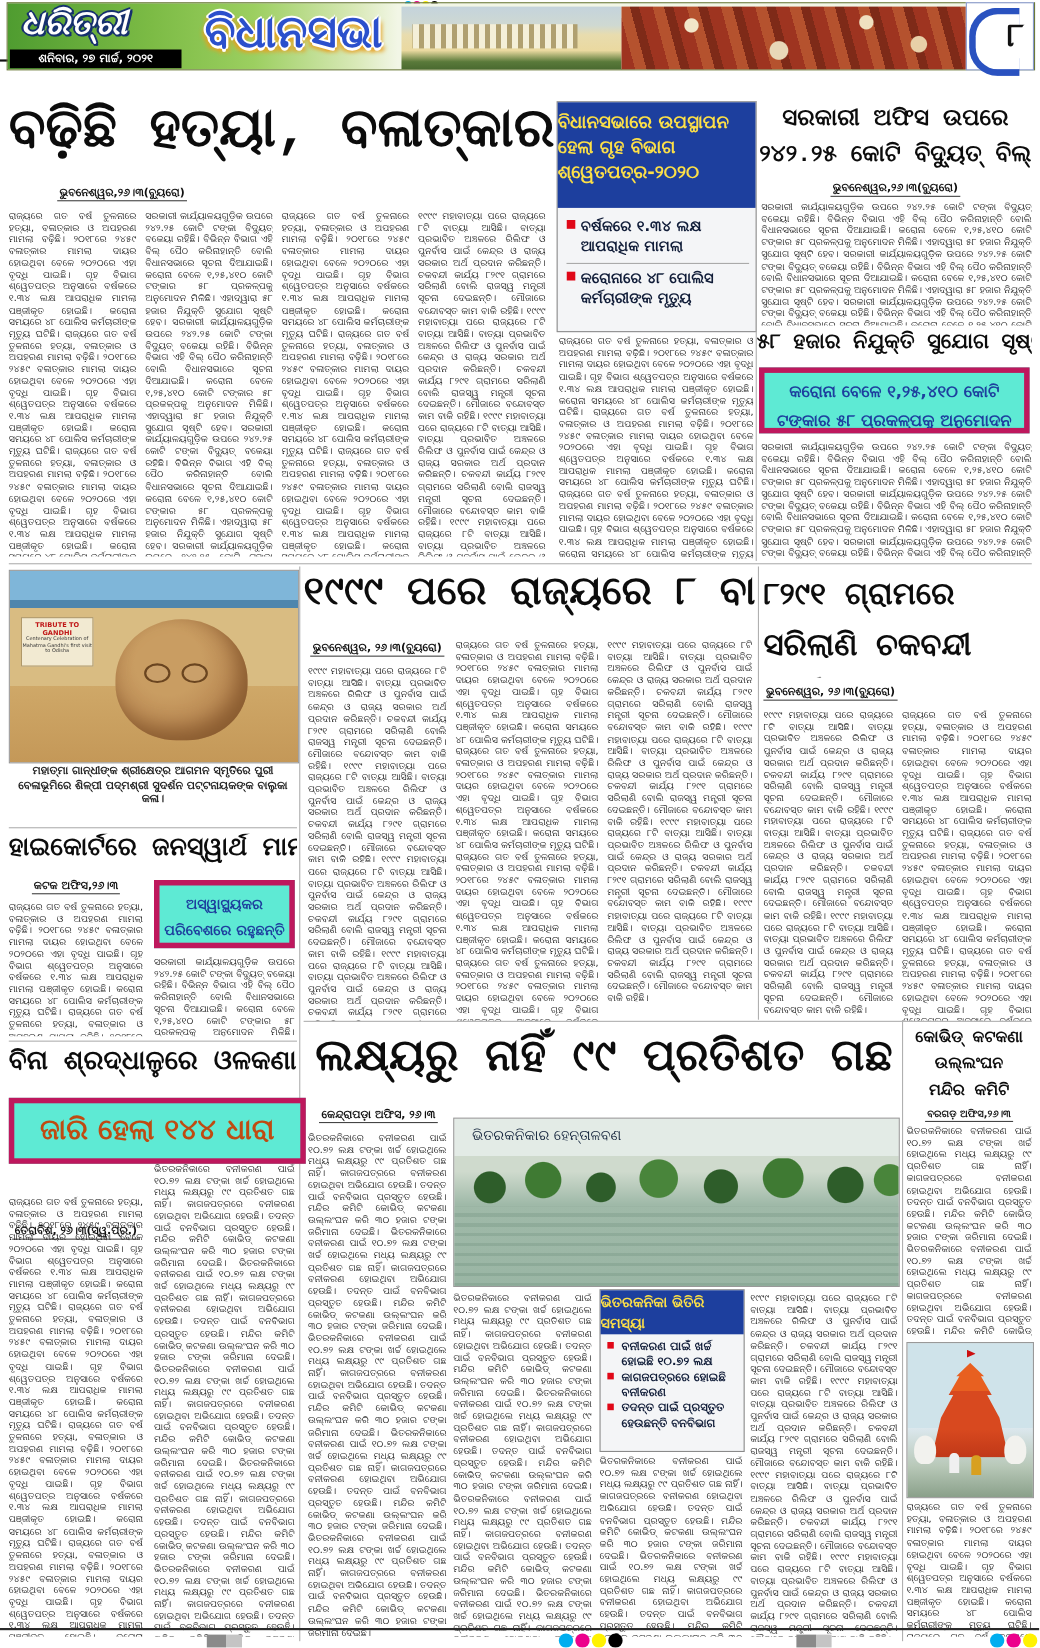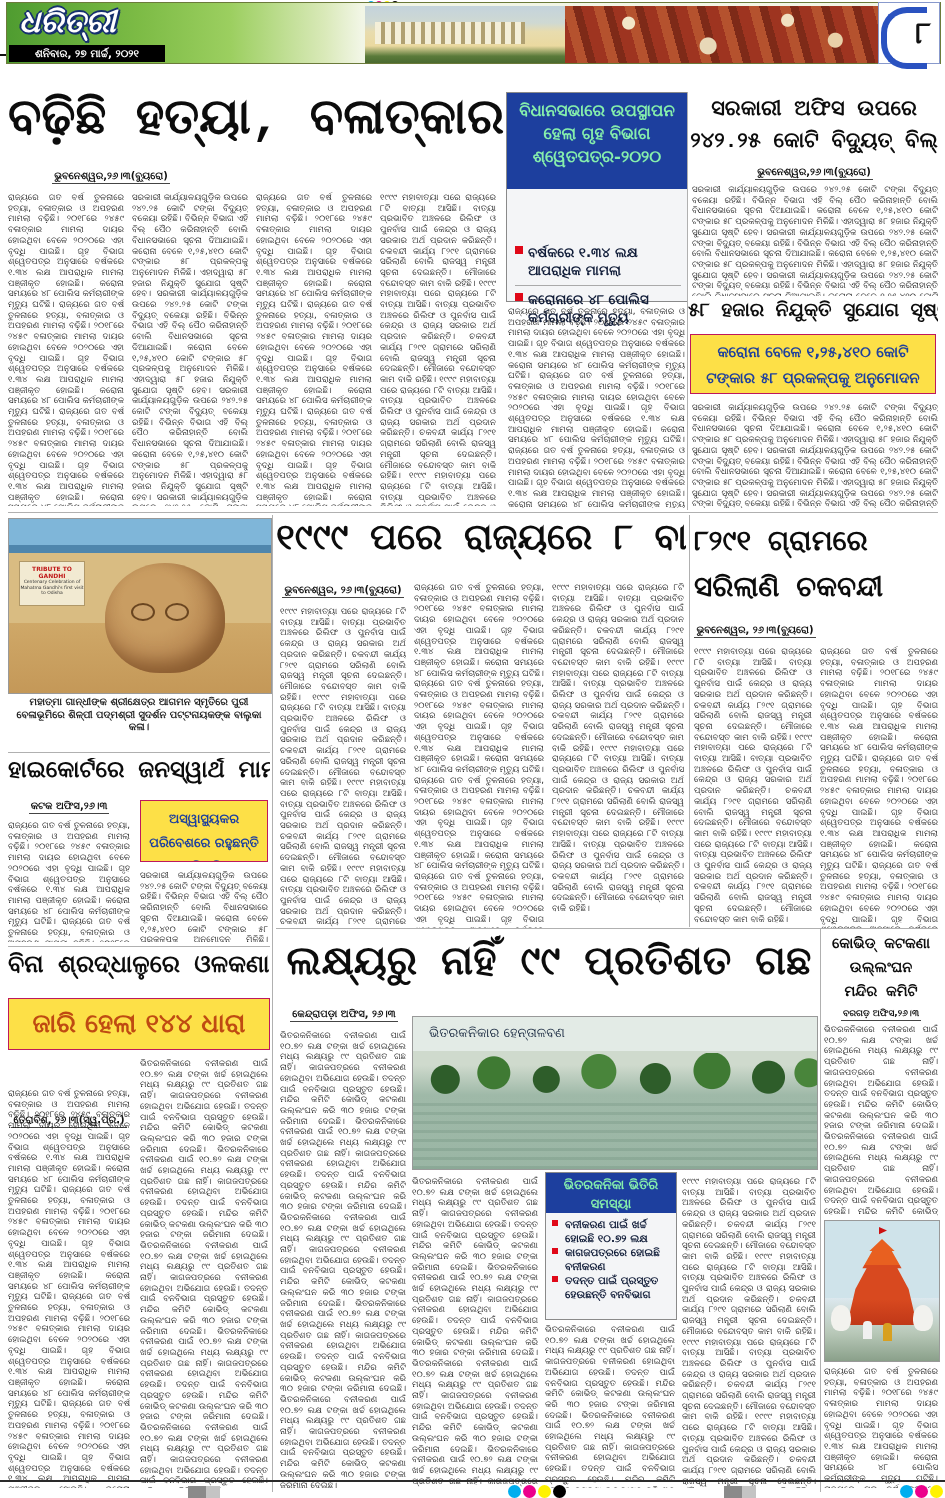--- a/index.html
+++ b/index.html
@@ -36,24 +36,24 @@
   .blackline{left:0;top:1480px;width:945px;height:2px;background:#2a2a2a;}
   
   .headline{font-weight:bold;color:#0c0c0c;overflow:hidden;white-space:nowrap;font-family:Liberation Mono, monospace;}
   .headline.wrap{white-space:normal;}
   .dateline{font-size:10px;font-weight:bold;color:#111;text-align:center;}
   .dateline span{border-bottom:1px solid #444;padding:0 2px 1px 2px;display:inline-block;}
   .bcol{font-size:8.6px;line-height:10.7px;text-align:justify;overflow:hidden;color:#1c1c1c;word-break:break-word;}
   .caption{font-size:10px;line-height:12.5px;font-weight:bold;text-align:center;color:#222;overflow:hidden;}
   
   .panel{border:1px solid #8a8a8a;background:#f4f5f7;}
-  .bluehead{background:#1d3f9e;color:#86efac;font-weight:bold;text-align:center;overflow:hidden;}
+  .bluehead{background:#1d3f9e;color:#fde047;font-weight:bold;text-align:left;overflow:hidden;}
   .bullet-row{position:relative;padding-left:13px;font-weight:bold;color:#101c38;overflow:hidden;}
   .bullet-sq{position:absolute;left:0;top:3px;width:8px;height:8px;background:#e00818;}
-  .subbox{background:#fde047;border:1px solid #be185d;text-align:center;font-weight:bold;color:#1d3f9e;overflow:hidden;}
+  .subbox{background:#5eead4;border:5px solid #be185d;text-align:center;font-weight:bold;color:#1d3f9e;overflow:hidden;}
   .subbox.red{color:#bf4b12;}
   .bullet-divider{height:1px;background:#aaa;margin:4px 0 4px 0;}
   
   .sand-photo{left:8px;top:518px;width:262px;height:174px;overflow:hidden;border:1px solid #999;
      background:linear-gradient(180deg,#7fb6d9 0 26px,#4f86ad 26px 34px,#d9bc82 34px 60%,#cfa868 60%,#c49858 100%);}
   .gandhi-face{position:absolute;left:96px;top:44px;width:120px;height:110px;border-radius:50% 50% 46% 46%;
      background:radial-gradient(circle at 40% 35%,#c99d62 0 30%,#b5834f 70%,#96683a 100%);
      box-shadow:inset -8px -10px 18px #8a5c30;}
   .gandhi-eye{position:absolute;width:20px;height:14px;border:2px solid #6a4520;border-radius:50%;background:#caa06a;}
   .sand-board{position:absolute;left:10px;top:42px;width:64px;height:40px;background:#f2ead2;border:1px solid #b09868;
@@ -95,41 +95,42 @@
 
   <div class="minidot" style="left:368px;background:#00aeef"></div>
   <div class="minidot" style="left:376px;background:#ec008c"></div>
   <div class="minidot" style="left:384px;background:#fff200"></div>
   <div class="minidot" style="left:392px;background:#000"></div>
   <div class="abs corner-tick"></div>
 
   <div class="abs" id="masthead">
     <div class="abs logo-text">ଧରିତ୍ରୀ</div>
     <div class="abs date-bar">ଶନିବାର, ୨୭ ମାର୍ଚ୍ଚ, ୨୦୨୧</div>
+    <div class="abs section-title">ବିଧାନସଭା</div>
     <div class="abs mast-photo1">
       <div class="colonnade"></div>
     </div>
     <div class="abs mast-photo2"></div>
   </div>
   <div class="abs page-num-box">
     <div class="page-num-arc"></div>
     <div class="page-num">୮</div>
   </div>
 
   <div class="abs headline" style="left:8px;top:92px;width:497px;height:66px;font-size:49px;">ବଢ଼ିଛି ହତ୍ୟା, ବଳାତ୍କାର</div>
   <div class="abs dateline" style="left:16px;top:170px;width:190px;"><span>ଭୁବନେଶ୍ୱର,୨୬।୩(ବ୍ୟୁରୋ)</span></div>
   <div class="abs bcol" style="left:8px;top:192px;width:116px;height:314px;">ରାଜ୍ୟରେ ଗତ ବର୍ଷ ତୁଳନାରେ ହତ୍ୟା, ବଳାତ୍କାର ଓ ଅପହରଣ ମାମଲା ବଢ଼ିଛି। ୨୦୧୮ରେ ୨୪୫୯ ବଳାତ୍କାର ମାମଲା ଦାୟର ହୋଇଥିବା ବେଳେ ୨୦୨୦ରେ ଏହା ବୃଦ୍ଧି ପାଇଛି। ଗୃହ ବିଭାଗ ଶ୍ୱେତପତ୍ର ଅନୁସାରେ ବର୍ଷକରେ ୧.୩୪ ଲକ୍ଷ ଆପରାଧିକ ମାମଲା ପଞ୍ଜୀକୃତ ହୋଇଛି। କରୋନା ସମୟରେ ୪୮ ପୋଲିସ କର୍ମଚାରୀଙ୍କ ମୃତ୍ୟୁ ଘଟିଛି।  ରାଜ୍ୟରେ ଗତ ବର୍ଷ ତୁଳନାରେ ହତ୍ୟା, ବଳାତ୍କାର ଓ ଅପହରଣ ମାମଲା ବଢ଼ିଛି। ୨୦୧୮ରେ ୨୪୫୯ ବଳାତ୍କାର ମାମଲା ଦାୟର ହୋଇଥିବା ବେଳେ ୨୦୨୦ରେ ଏହା ବୃଦ୍ଧି ପାଇଛି। ଗୃହ ବିଭାଗ ଶ୍ୱେତପତ୍ର ଅନୁସାରେ ବର୍ଷକରେ ୧.୩୪ ଲକ୍ଷ ଆପରାଧିକ ମାମଲା ପଞ୍ଜୀକୃତ ହୋଇଛି। କରୋନା ସମୟରେ ୪୮ ପୋଲିସ କର୍ମଚାରୀଙ୍କ ମୃତ୍ୟୁ ଘଟିଛି।  ରାଜ୍ୟରେ ଗତ ବର୍ଷ ତୁଳନାରେ ହତ୍ୟା, ବଳାତ୍କାର ଓ ଅପହରଣ ମାମଲା ବଢ଼ିଛି। ୨୦୧୮ରେ ୨୪୫୯ ବଳାତ୍କାର ମାମଲା ଦାୟର ହୋଇଥିବା ବେଳେ ୨୦୨୦ରେ ଏହା ବୃଦ୍ଧି ପାଇଛି। ଗୃହ ବିଭାଗ ଶ୍ୱେତପତ୍ର ଅନୁସାରେ ବର୍ଷକରେ ୧.୩୪ ଲକ୍ଷ ଆପରାଧିକ ମାମଲା ପଞ୍ଜୀକୃତ ହୋଇଛି। କରୋନା ସମୟରେ ୪୮ ପୋଲିସ କର୍ମଚାରୀଙ୍କ ମୃତ୍ୟୁ ଘଟିଛି।  ରାଜ୍ୟରେ ଗତ ବର୍ଷ ତୁଳନାରେ ହତ୍ୟା, ବଳାତ୍କାର ଓ ଅପହରଣ ମାମଲା ବଢ଼ିଛି। ୨୦୧୮ରେ ୨୪୫୯ ବଳାତ୍କାର ମାମଲା ଦାୟର ହୋଇଥିବା ବେଳେ ୨୦୨୦ରେ ଏହା ବୃଦ୍ଧି ପାଇଛି। ଗୃହ ବିଭାଗ ଶ୍ୱେତପତ୍ର ଅନୁସାରେ ବର୍ଷକରେ ୧.୩୪ ଲକ୍ଷ ଆପରାଧିକ ମାମଲା ପଞ୍ଜୀକୃତ ହୋଇଛି। କରୋନା ସମୟରେ ୪୮ ପୋଲିସ କର୍ମଚାରୀଙ୍କ ମୃତ୍ୟୁ ଘଟିଛି। </div>
   <div class="abs bcol" style="left:132px;top:192px;width:116px;height:314px;">ସରକାରୀ କାର୍ଯ୍ୟାଳୟଗୁଡ଼ିକ ଉପରେ ୨୪୨.୨୫ କୋଟି ଟଙ୍କା ବିଦ୍ୟୁତ୍ ବକେୟା ରହିଛି। ବିଭିନ୍ନ ବିଭାଗ ଏହି ବିଲ୍ ପୈଠ କରିନାହାନ୍ତି ବୋଲି ବିଧାନସଭାରେ ସୂଚନା ଦିଆଯାଇଛି। କରୋନା ବେଳେ ୧,୨୫,୪୧୦ କୋଟି ଟଙ୍କାର ୫୮ ପ୍ରକଳ୍ପକୁ ଅନୁମୋଦନ ମିଳିଛି। ଏହାଦ୍ୱାରା ୫୮ ହଜାର ନିଯୁକ୍ତି ସୁଯୋଗ ସୃଷ୍ଟି ହେବ।  ସରକାରୀ କାର୍ଯ୍ୟାଳୟଗୁଡ଼ିକ ଉପରେ ୨୪୨.୨୫ କୋଟି ଟଙ୍କା ବିଦ୍ୟୁତ୍ ବକେୟା ରହିଛି। ବିଭିନ୍ନ ବିଭାଗ ଏହି ବିଲ୍ ପୈଠ କରିନାହାନ୍ତି ବୋଲି ବିଧାନସଭାରେ ସୂଚନା ଦିଆଯାଇଛି। କରୋନା ବେଳେ ୧,୨୫,୪୧୦ କୋଟି ଟଙ୍କାର ୫୮ ପ୍ରକଳ୍ପକୁ ଅନୁମୋଦନ ମିଳିଛି। ଏହାଦ୍ୱାରା ୫୮ ହଜାର ନିଯୁକ୍ତି ସୁଯୋଗ ସୃଷ୍ଟି ହେବ।  ସରକାରୀ କାର୍ଯ୍ୟାଳୟଗୁଡ଼ିକ ଉପରେ ୨୪୨.୨୫ କୋଟି ଟଙ୍କା ବିଦ୍ୟୁତ୍ ବକେୟା ରହିଛି। ବିଭିନ୍ନ ବିଭାଗ ଏହି ବିଲ୍ ପୈଠ କରିନାହାନ୍ତି ବୋଲି ବିଧାନସଭାରେ ସୂଚନା ଦିଆଯାଇଛି। କରୋନା ବେଳେ ୧,୨୫,୪୧୦ କୋଟି ଟଙ୍କାର ୫୮ ପ୍ରକଳ୍ପକୁ ଅନୁମୋଦନ ମିଳିଛି। ଏହାଦ୍ୱାରା ୫୮ ହଜାର ନିଯୁକ୍ତି ସୁଯୋଗ ସୃଷ୍ଟି ହେବ।  ସରକାରୀ କାର୍ଯ୍ୟାଳୟଗୁଡ଼ିକ ଉପରେ ୨୪୨.୨୫ କୋଟି ଟଙ୍କା ବିଦ୍ୟୁତ୍ ବକେୟା ରହିଛି। ବିଭିନ୍ନ ବିଭାଗ ଏହି ବିଲ୍ ପୈଠ କରିନାହାନ୍ତି ବୋଲି ବିଧାନସଭାରେ ସୂଚନା ଦିଆଯାଇଛି। କରୋନା ବେଳେ ୧,୨୫,୪୧୦ କୋଟି ଟଙ୍କାର ୫୮ ପ୍ରକଳ୍ପକୁ ଅନୁମୋଦନ ମିଳିଛି। ଏହାଦ୍ୱାରା ୫୮ ହଜାର ନିଯୁକ୍ତି ସୁଯୋଗ ସୃଷ୍ଟି ହେବ। </div>
   <div class="abs bcol" style="left:256px;top:192px;width:116px;height:314px;">ରାଜ୍ୟରେ ଗତ ବର୍ଷ ତୁଳନାରେ ହତ୍ୟା, ବଳାତ୍କାର ଓ ଅପହରଣ ମାମଲା ବଢ଼ିଛି। ୨୦୧୮ରେ ୨୪୫୯ ବଳାତ୍କାର ମାମଲା ଦାୟର ହୋଇଥିବା ବେଳେ ୨୦୨୦ରେ ଏହା ବୃଦ୍ଧି ପାଇଛି। ଗୃହ ବିଭାଗ ଶ୍ୱେତପତ୍ର ଅନୁସାରେ ବର୍ଷକରେ ୧.୩୪ ଲକ୍ଷ ଆପରାଧିକ ମାମଲା ପଞ୍ଜୀକୃତ ହୋଇଛି। କରୋନା ସମୟରେ ୪୮ ପୋଲିସ କର୍ମଚାରୀଙ୍କ ମୃତ୍ୟୁ ଘଟିଛି।  ରାଜ୍ୟରେ ଗତ ବର୍ଷ ତୁଳନାରେ ହତ୍ୟା, ବଳାତ୍କାର ଓ ଅପହରଣ ମାମଲା ବଢ଼ିଛି। ୨୦୧୮ରେ ୨୪୫୯ ବଳାତ୍କାର ମାମଲା ଦାୟର ହୋଇଥିବା ବେଳେ ୨୦୨୦ରେ ଏହା ବୃଦ୍ଧି ପାଇଛି। ଗୃହ ବିଭାଗ ଶ୍ୱେତପତ୍ର ଅନୁସାରେ ବର୍ଷକରେ ୧.୩୪ ଲକ୍ଷ ଆପରାଧିକ ମାମଲା ପଞ୍ଜୀକୃତ ହୋଇଛି। କରୋନା ସମୟରେ ୪୮ ପୋଲିସ କର୍ମଚାରୀଙ୍କ ମୃତ୍ୟୁ ଘଟିଛି।  ରାଜ୍ୟରେ ଗତ ବର୍ଷ ତୁଳନାରେ ହତ୍ୟା, ବଳାତ୍କାର ଓ ଅପହରଣ ମାମଲା ବଢ଼ିଛି। ୨୦୧୮ରେ ୨୪୫୯ ବଳାତ୍କାର ମାମଲା ଦାୟର ହୋଇଥିବା ବେଳେ ୨୦୨୦ରେ ଏହା ବୃଦ୍ଧି ପାଇଛି। ଗୃହ ବିଭାଗ ଶ୍ୱେତପତ୍ର ଅନୁସାରେ ବର୍ଷକରେ ୧.୩୪ ଲକ୍ଷ ଆପରାଧିକ ମାମଲା ପଞ୍ଜୀକୃତ ହୋଇଛି। କରୋନା ସମୟରେ ୪୮ ପୋଲିସ କର୍ମଚାରୀଙ୍କ ମୃତ୍ୟୁ ଘଟିଛି।  ରାଜ୍ୟରେ ଗତ ବର୍ଷ ତୁଳନାରେ ହତ୍ୟା, ବଳାତ୍କାର ଓ ଅପହରଣ ମାମଲା ବଢ଼ିଛି। ୨୦୧୮ରେ ୨୪୫୯ ବଳାତ୍କାର ମାମଲା ଦାୟର ହୋଇଥିବା ବେଳେ ୨୦୨୦ରେ ଏହା ବୃଦ୍ଧି ପାଇଛି। ଗୃହ ବିଭାଗ ଶ୍ୱେତପତ୍ର ଅନୁସାରେ ବର୍ଷକରେ ୧.୩୪ ଲକ୍ଷ ଆପରାଧିକ ମାମଲା ପଞ୍ଜୀକୃତ ହୋଇଛି। କରୋନା ସମୟରେ ୪୮ ପୋଲିସ କର୍ମଚାରୀଙ୍କ ମୃତ୍ୟୁ ଘଟିଛି। </div>
   <div class="abs bcol" style="left:380px;top:192px;width:116px;height:314px;">୧୯୯୯ ମହାବାତ୍ୟା ପରେ ରାଜ୍ୟରେ ୮ଟି ବାତ୍ୟା ଆସିଛି। ବାତ୍ୟା ପ୍ରଭାବିତ ଅଞ୍ଚଳରେ ରିଲିଫ ଓ ପୁନର୍ବାସ ପାଇଁ କେନ୍ଦ୍ର ଓ ରାଜ୍ୟ ସରକାର ଅର୍ଥ ପ୍ରଦାନ କରିଛନ୍ତି। ଚକବନ୍ଦୀ କାର୍ଯ୍ୟ ୮୨୯୧ ଗ୍ରାମରେ ସରିଲାଣି ବୋଲି ରାଜସ୍ୱ ମନ୍ତ୍ରୀ ସୂଚନା ଦେଇଛନ୍ତି। ମୌଜାରେ ବନ୍ଦୋବସ୍ତ କାମ ବାକି ରହିଛି।  ୧୯୯୯ ମହାବାତ୍ୟା ପରେ ରାଜ୍ୟରେ ୮ଟି ବାତ୍ୟା ଆସିଛି। ବାତ୍ୟା ପ୍ରଭାବିତ ଅଞ୍ଚଳରେ ରିଲିଫ ଓ ପୁନର୍ବାସ ପାଇଁ କେନ୍ଦ୍ର ଓ ରାଜ୍ୟ ସରକାର ଅର୍ଥ ପ୍ରଦାନ କରିଛନ୍ତି। ଚକବନ୍ଦୀ କାର୍ଯ୍ୟ ୮୨୯୧ ଗ୍ରାମରେ ସରିଲାଣି ବୋଲି ରାଜସ୍ୱ ମନ୍ତ୍ରୀ ସୂଚନା ଦେଇଛନ୍ତି। ମୌଜାରେ ବନ୍ଦୋବସ୍ତ କାମ ବାକି ରହିଛି।  ୧୯୯୯ ମହାବାତ୍ୟା ପରେ ରାଜ୍ୟରେ ୮ଟି ବାତ୍ୟା ଆସିଛି। ବାତ୍ୟା ପ୍ରଭାବିତ ଅଞ୍ଚଳରେ ରିଲିଫ ଓ ପୁନର୍ବାସ ପାଇଁ କେନ୍ଦ୍ର ଓ ରାଜ୍ୟ ସରକାର ଅର୍ଥ ପ୍ରଦାନ କରିଛନ୍ତି। ଚକବନ୍ଦୀ କାର୍ଯ୍ୟ ୮୨୯୧ ଗ୍ରାମରେ ସରିଲାଣି ବୋଲି ରାଜସ୍ୱ ମନ୍ତ୍ରୀ ସୂଚନା ଦେଇଛନ୍ତି। ମୌଜାରେ ବନ୍ଦୋବସ୍ତ କାମ ବାକି ରହିଛି।  ୧୯୯୯ ମହାବାତ୍ୟା ପରେ ରାଜ୍ୟରେ ୮ଟି ବାତ୍ୟା ଆସିଛି। ବାତ୍ୟା ପ୍ରଭାବିତ ଅଞ୍ଚଳରେ ରିଲିଫ ଓ ପୁନର୍ବାସ ପାଇଁ କେନ୍ଦ୍ର ଓ ରାଜ୍ୟ ସରକାର ଅର୍ଥ ପ୍ରଦାନ କରିଛନ୍ତି। ଚକବନ୍ଦୀ କାର୍ଯ୍ୟ ୮୨୯୧ ଗ୍ରାମରେ ସରିଲାଣି ବୋଲି ରାଜସ୍ୱ ମନ୍ତ୍ରୀ ସୂଚନା ଦେଇଛନ୍ତି। ମୌଜାରେ ବନ୍ଦୋବସ୍ତ କାମ ବାକି ରହିଛି। </div>
 
   <div class="abs panel" style="left:506px;top:92px;width:180px;height:208px;">
     <div class="bluehead" style="margin:0;width:100%;height:96px;font-size:16.5px;line-height:23px;padding-top:6px;box-sizing:border-box;">ବିଧାନସଭାରେ ଉପସ୍ଥାପନ ହେଲା ଗୃହ ବିଭାଗ ଶ୍ୱେତପତ୍ର-୨୦୨୦</div>
     <div style="padding:8px 6px 0 8px;">
-      <div class="bullet-row" style="font-size:13.5px;line-height:18px;height:38px;margin-top:46px;">
+      <div class="bullet-row" style="font-size:13.5px;line-height:18px;height:38px;">
         <span class="bullet-sq"></span>
         <span>ବର୍ଷକରେ ୧.୩୪ ଲକ୍ଷ ଆପରାଧିକ ମାମଲା</span>
       </div>
       <div class="bullet-divider"></div>
       <div class="bullet-row" style="font-size:13.5px;line-height:18px;height:40px;">
         <span class="bullet-sq"></span>
         <span>କରୋନାରେ ୪୮ ପୋଲିସ କର୍ମଚାରୀଙ୍କ ମୃତ୍ୟୁ</span>
       </div>
     </div>
   </div>

